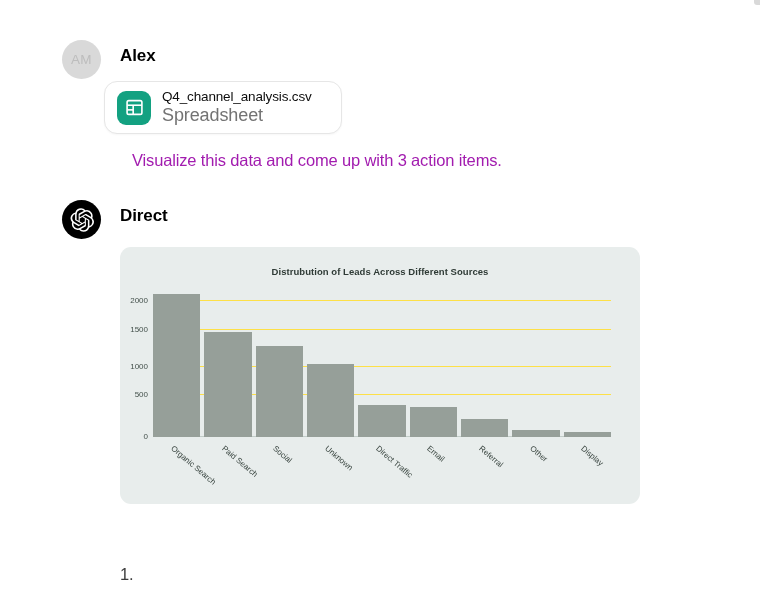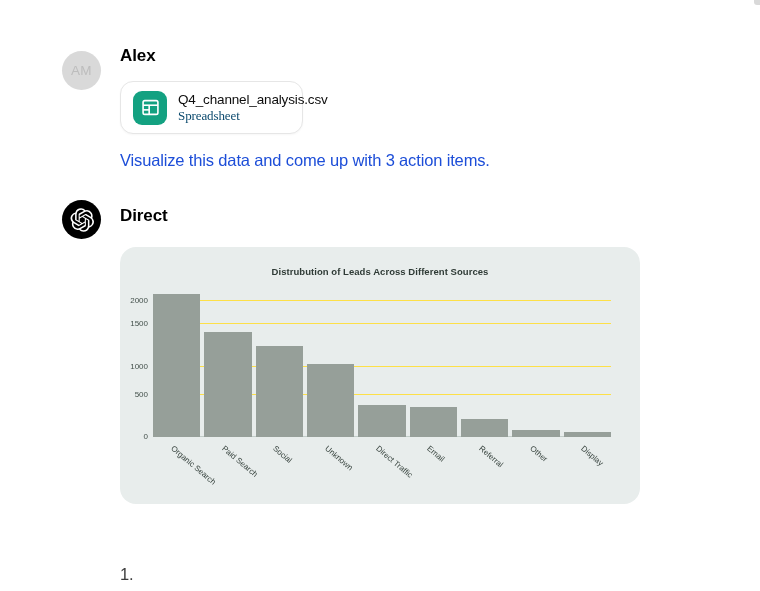--- a/index.html
+++ b/index.html
@@ -32,21 +32,21 @@
   .msg {
     position: absolute;
     left: 0; right: 0;
   }
   .msg-user   { top: 38px; }
   .msg-assist { top: 198px; }
 
   .avatar {
     position: absolute;
     left: 62px;
-    top: 13px;
+    top: 2px;
     width: 39px; height: 39px;
     border-radius: 50%;
     display: flex;
     align-items: center;
     justify-content: center;
   }
   .avatar-user {
     background: #d9d9d9;
     color: #bdbdbd;
     font-size: 13.5px;
@@ -65,23 +65,23 @@
     top: 8px;
     font-size: 17px;
     font-weight: 700;
     color: #000000;
     letter-spacing: -.1px;
   }
 
   
   .file-card {
     position: absolute;
-    left: 120px;
+    left: 104px;
     top: 43px;
-    width: 183px;
+    width: 238px;
     height: 53px;
     background: #ffffff;
     border: 1px solid #e6e6e6;
     border-radius: 13px;
     display: flex;
     align-items: center;
     padding: 0 12px;
     gap: 11px;
     box-shadow: 0 1px 2px rgba(0,0,0,.035);
   }
@@ -95,32 +95,31 @@
     flex: 0 0 auto;
   }
   .file-meta { display: flex; flex-direction: column; gap: 1px; min-width: 0; }
   .file-name {
     font-size: 13.5px;
     color: #0d0d0d;
     white-space: nowrap;
     letter-spacing: -.15px;
   }
   .file-type {
-    font-size: 13px;
-    color: #0c4a6e;
+    font-size: 18px;
+    color: #737373;
     letter-spacing: -.1px;
-    font-family: Liberation Serif, serif;
   }
 
   
   .para {
     position: absolute;
-    left: 120px;
+    left: 132px;
     font-size: 16.5px;
-    color: #1d4ed8;
+    color: #a21caf;
     letter-spacing: -.15px;
     line-height: 1.5;
   }
   .para-prompt  { top: 110px; }
   .para-followup{ top: 521px; }
 
   .ordered-list {
     position: absolute;
     left: 120px;
     top: 563px;
@@ -138,21 +137,21 @@
   .li-num { color: #3d3d3d; }
 
   
   .chart-panel {
     position: absolute;
     left: 120px;
     top: 247px;
     width: 520px;
     height: 257px;
     background: #e8edec;
-    border-radius: 16px;
+    border-radius: 11px;
     overflow: hidden;
   }
   .chart-title {
     position: absolute;
     top: 19px;
     left: 0; right: 0;
     text-align: center;
     font-size: 9.5px;
     font-weight: 700;
     color: #2f3b36;
@@ -273,21 +272,21 @@
       <div id="gridlines">
           <div class="gridline axis" style="bottom: 0px;">
             <span class="ytick">0</span>
           </div>
           <div class="gridline" style="bottom: 42px;">
             <span class="ytick">500</span>
           </div>
           <div class="gridline" style="bottom: 70px;">
             <span class="ytick">1000</span>
           </div>
-          <div class="gridline" style="bottom: 113px; margin-top: 36px;">
+          <div class="gridline" style="bottom: 107px; margin-top: 36px;">
             <span class="ytick">1500</span>
           </div>
           <div class="gridline" style="bottom: 136.19px;">
             <span class="ytick">2000</span>
           </div>
         </div>
       <div class="bars" id="bars">
           <div class="bar-slot">
             <div class="bar" title="Organic Search: 2100" style="height: 143px; background: rgb(150, 159, 153);"></div>
           </div>

